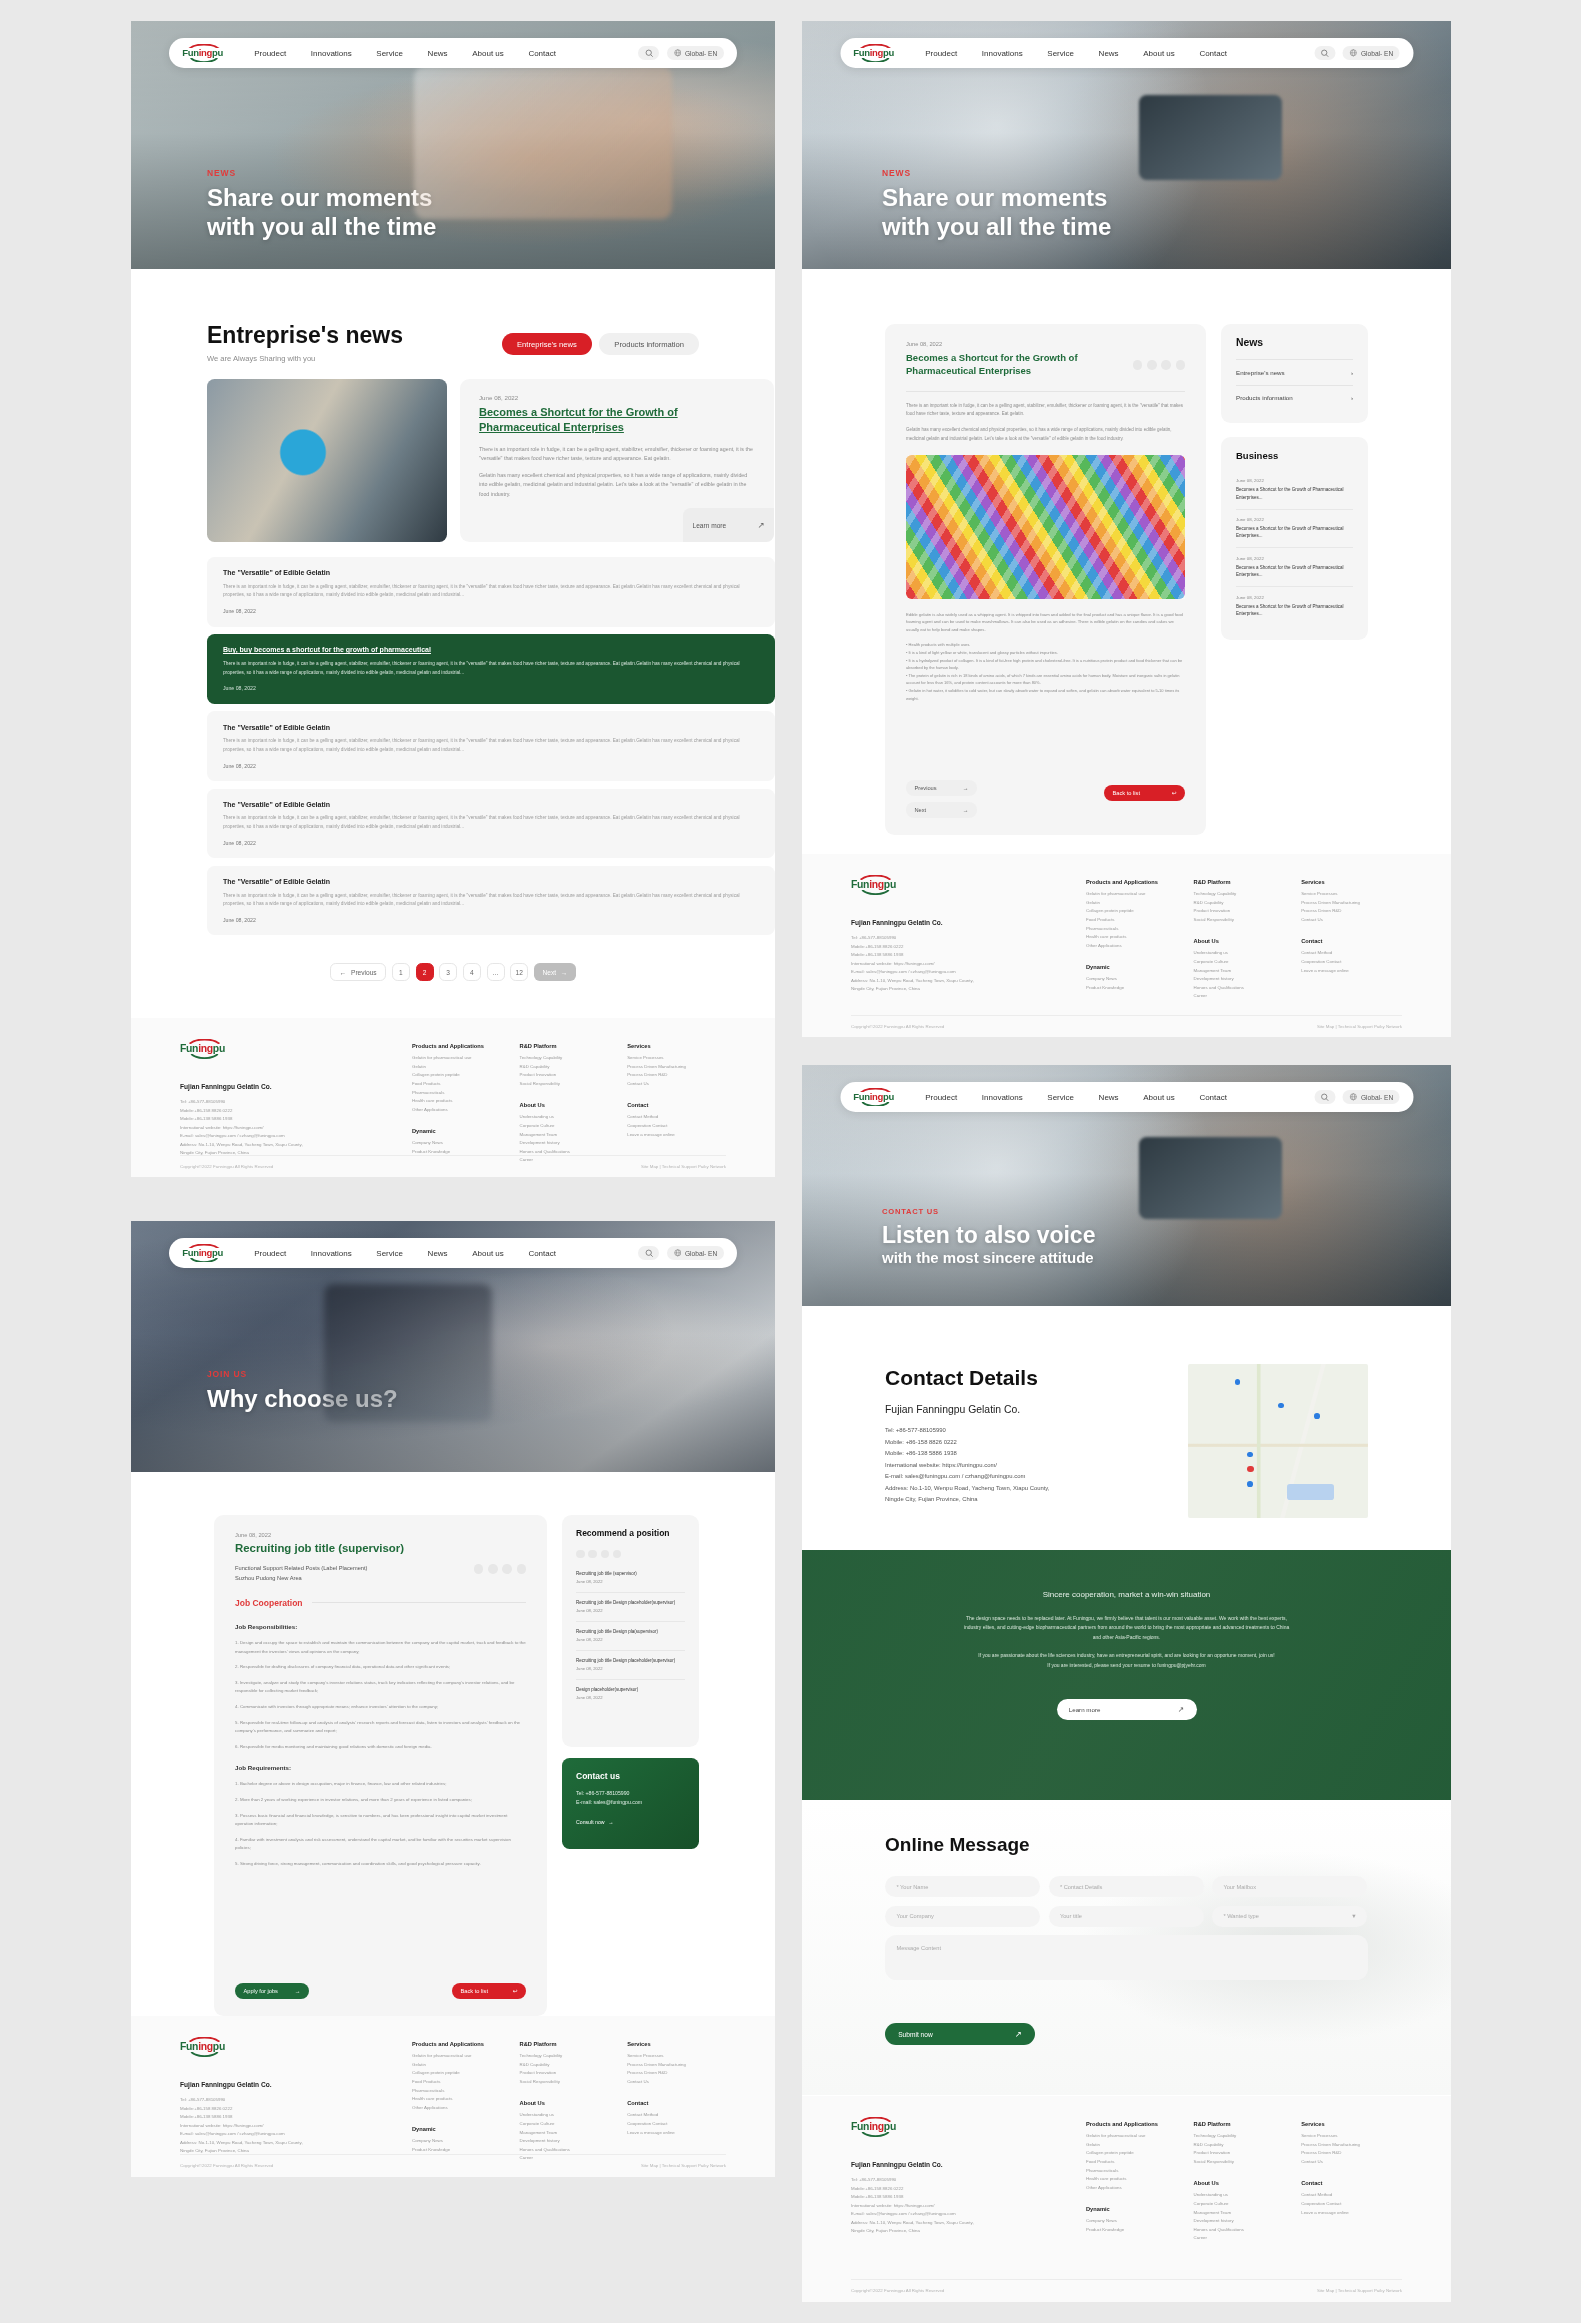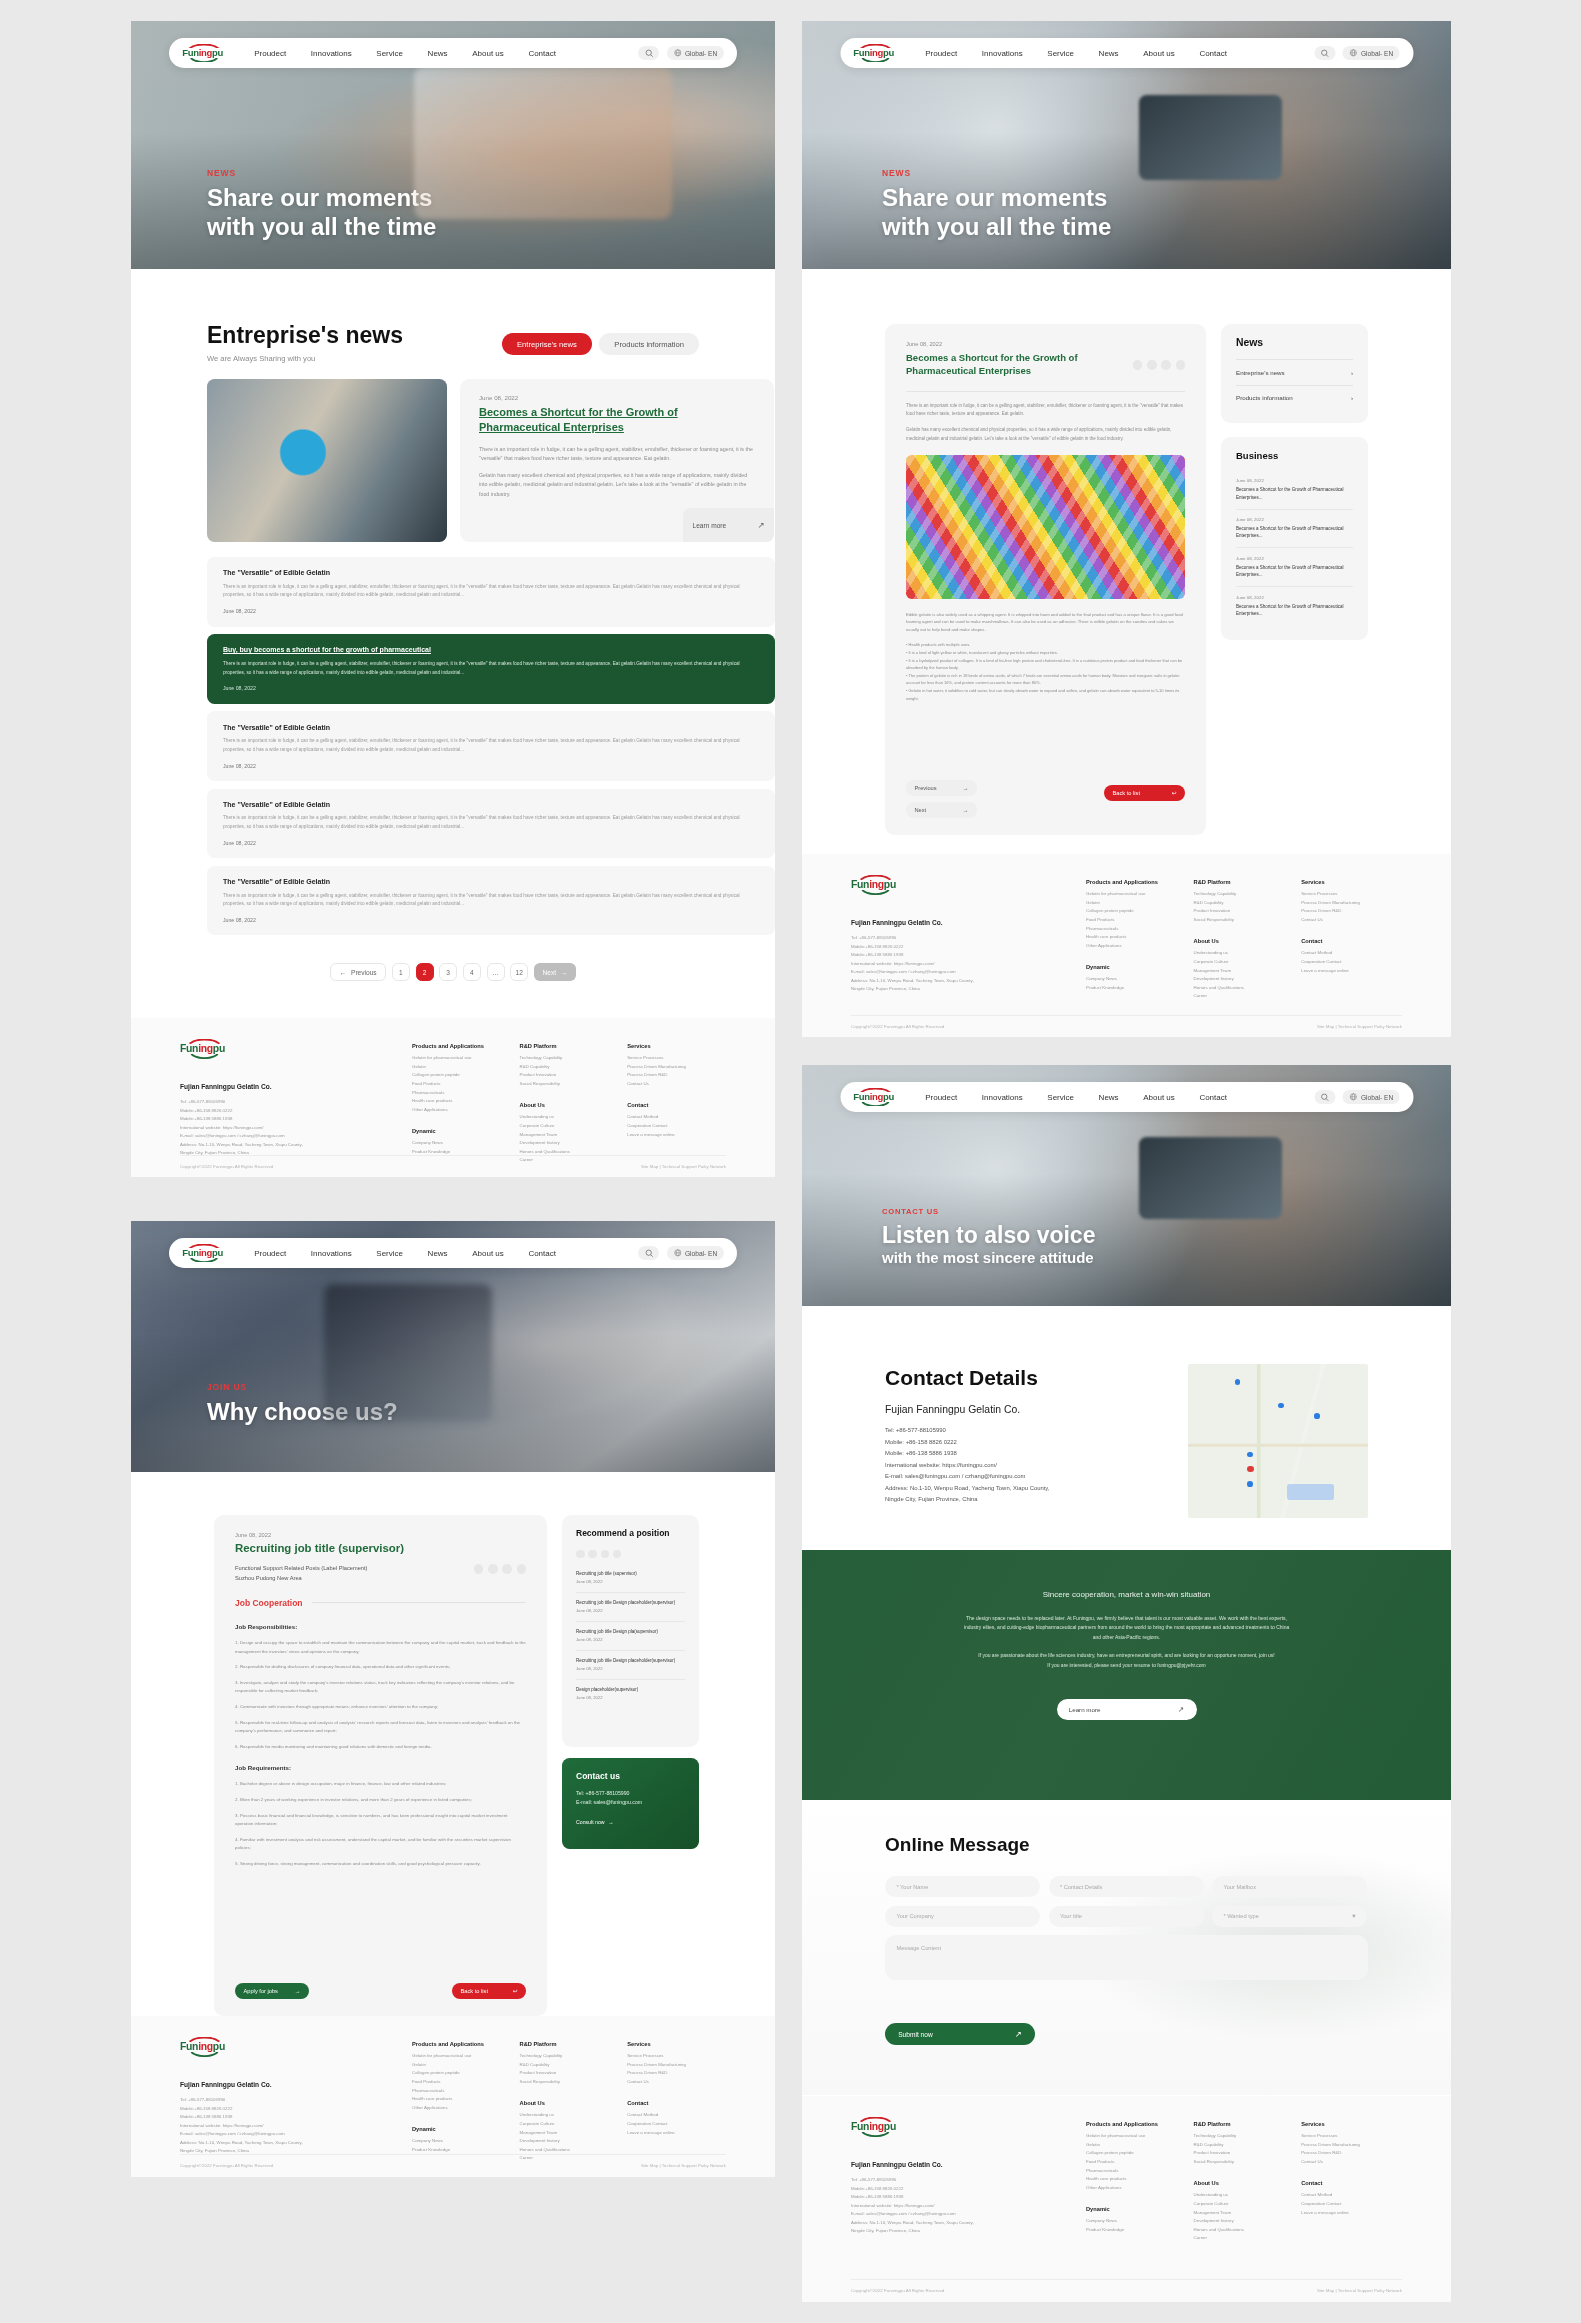--- a/index.html
+++ b/index.html
@@ -523,21 +523,21 @@
       <div class="foot-bar" style="position:absolute; left:49px; right:49px; bottom:9.5px; padding-top:7.6px; font-size:4.4px;">
         <span>Copyright©2022 Fanningpu All Rights Reserved</span>
         <span>Site Map  |  Technical Support Paiky Network</span>
       </div>
     </div>
 </div>
 
 <div class="page" id="p3" style="left:131px; top:1221px; width:644px; height:956px;">
   <div class="hero hero-3" style="height:251px;">
     <div class="hero-scrim"></div>
-    <div class="hero-text" style="left:76px; top:161px;">
+    <div class="hero-text" style="left:76px; top:148px;">
       <div class="hero-kicker" style="font-size:8.5px;">JOIN US</div>
       <div class="hero-title" style="font-size:24px; margin-top:4.7px;">Why choose us?</div>
     </div>
   </div>
   <div class="navbar nav-slot" style="top:17px; width:568px; height:30px; padding:0 13.2px;">
     <div class="logo" style="width:44px;">
       <svg class="arc" viewBox="0 0 46 6">
           <path d="M4 6 C12 -1, 34 -1, 42 6" stroke="#cf2027" stroke-width="2.6" fill="none"></path>
         </svg>
       <div class="word" style="font-size:9.5px;"><span>Fun</span><span class="mid">ing</span><span>pu</span></div>

